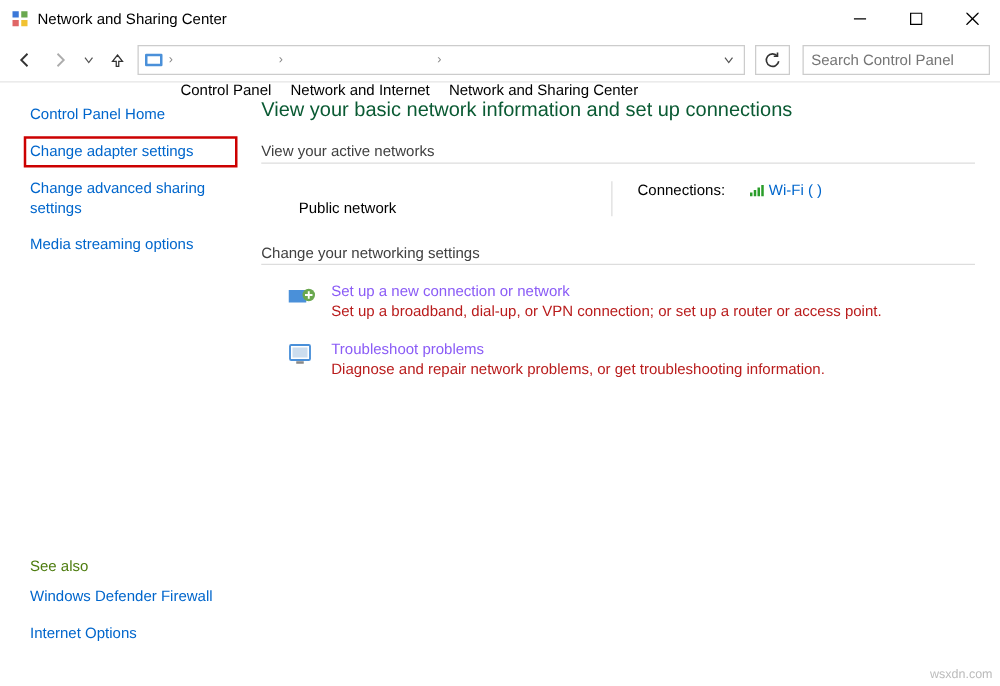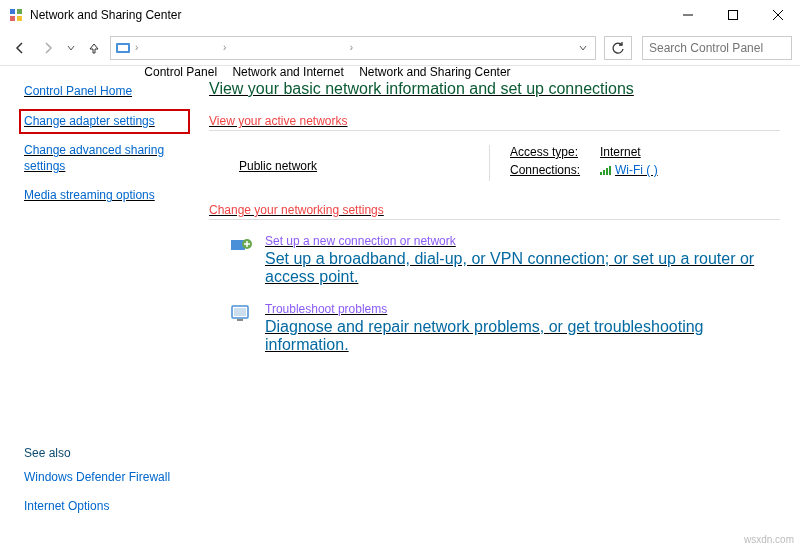--- a/index.html
+++ b/index.html
@@ -11,42 +11,42 @@
   .navrow { height: 36px; display: flex; align-items: center; padding: 0 8px; gap: 4px; border-bottom: 1px solid #e5e5e5; }
   .navrow .navbtn { width: 24px; height: 24px; display: flex; align-items: center; justify-content: center; color: #555; }
   .breadbox { flex: 1; height: 24px; border: 1px solid #ccc; display: flex; align-items: center; padding: 0 4px; gap: 2px; }
   .breadbox .cp-icon { width: 16px; height: 16px; }
   .breadbox .crumb { padding: 0 2px; margin-top: 48px; }
   .breadbox .sep { color: #888; padding: 0 2px; font-size: 10px; }
   .breadbox .drop { margin-left: auto; color: #666; padding: 0 4px; }
   .refresh { width: 28px; height: 24px; border: 1px solid #ccc; display: flex; align-items: center; justify-content: center; margin-left: 4px; }
   .searchbox { width: 150px; height: 24px; border: 1px solid #ccc; display: flex; align-items: center; padding: 4px 6px; margin-left: 6px; }
   .searchbox input { border: none; outline: none; flex: 1; font-size: 12px; color: #333; background: transparent; }
-  .body { display: flex; height: calc(549px - 30px - 36px); text-decoration: underline; }
+  .body { display: flex; height: calc(549px - 30px - 36px); }
   .sidebar { width: 195px; padding: 18px 10px 10px 24px; display: flex; flex-direction: column; position: relative; }
   .sidebar a { color: #0066cc; text-decoration: none; display: block; line-height: 1.3; margin-bottom: 14px; }
   .sidebar a.highlighted { outline: 2px solid #c00; outline-offset: 3px; padding-right: 4px; }
   .sidebar .see-also { position: absolute; bottom: 20px; left: 24px; }
-  .sidebar .see-also .hdr { color: #0c4a6e; margin-bottom: 10px; }
+  .sidebar .see-also .hdr { color: #4d7c0f; margin-bottom: 10px; }
   .main { flex: 1; padding: 14px 20px 20px 14px; }
   .main h1 { font-size: 16px; font-weight: normal; color: #0a5a33; margin-bottom: 16px; }
-  .sectionlabel { font-size: 12px; color: #ef4444; margin-bottom: 2px; }
+  .sectionlabel { font-size: 12px; color: #404040; margin-bottom: 2px; }
   .hr { border-top: 1px solid #ddd; margin: 2px 0 14px; }
   .netrow { display: flex; padding-left: 30px; margin-bottom: 22px; }
   .netrow .left { width: 250px; }
   .netrow .right { border-left: 1px solid #ddd; padding-left: 20px; }
   .kv { display: flex; gap: 10px; margin-bottom: 4px; }
   .kv .k { width: 80px; }
   .wifi { color: #0066cc; display: inline-flex; align-items: center; gap: 4px; }
   .sigbars { display: inline-flex; align-items: flex-end; gap: 1px; }
   .sigbars span { width: 2px; background: #2a9d2a; }
   .action { display: flex; gap: 12px; padding-left: 20px; margin-bottom: 16px; }
   .action .aicon { width: 24px; height: 24px; flex-shrink: 0; }
   .action .atxt a { color: #8b5cf6; text-decoration: none; font-size: 12px; }
-  .action .atxt .desc { color: #0369a1; font-size: 16px; margin-top: 2px; }
+  .action .atxt .desc { color: #b91c1c; font-size: 12px; margin-top: 2px; }
   .watermark { position: absolute; right: 6px; bottom: 4px; font-size: 10px; color: #bbb; }
 </style>
 </head>
 <body>
 
 <div class="titlebar">
   <span class="icon">
     <svg width="16" height="16">
         <rect x="2" y="2" width="5" height="5" fill="#3b78d8"></rect>
         <rect x="9" y="2" width="5" height="5" fill="#6aa84f"></rect>
@@ -145,24 +145,20 @@
 
     <div class="sectionlabel">View your active networks</div>
     <div class="hr"></div>
 
     <div class="netrow">
       <div class="left">
         <div style="padding-top:14px">Public network</div>
       </div>
       <div class="right">
         <div class="kv">
-          <span class="k">Access type:</span>
-          <span>Internet</span>
-        </div>
-        <div class="kv">
           <span class="k">Connections:</span>
           <span class="wifi">
             <span class="sigbars">
               <span style="height:3px"></span>
                 <span style="height:5px"></span>
                 <span style="height:7px"></span>
                 <span style="height:9px"></span>
             </span>
             <span>Wi-Fi (         )</span>
           </span>

